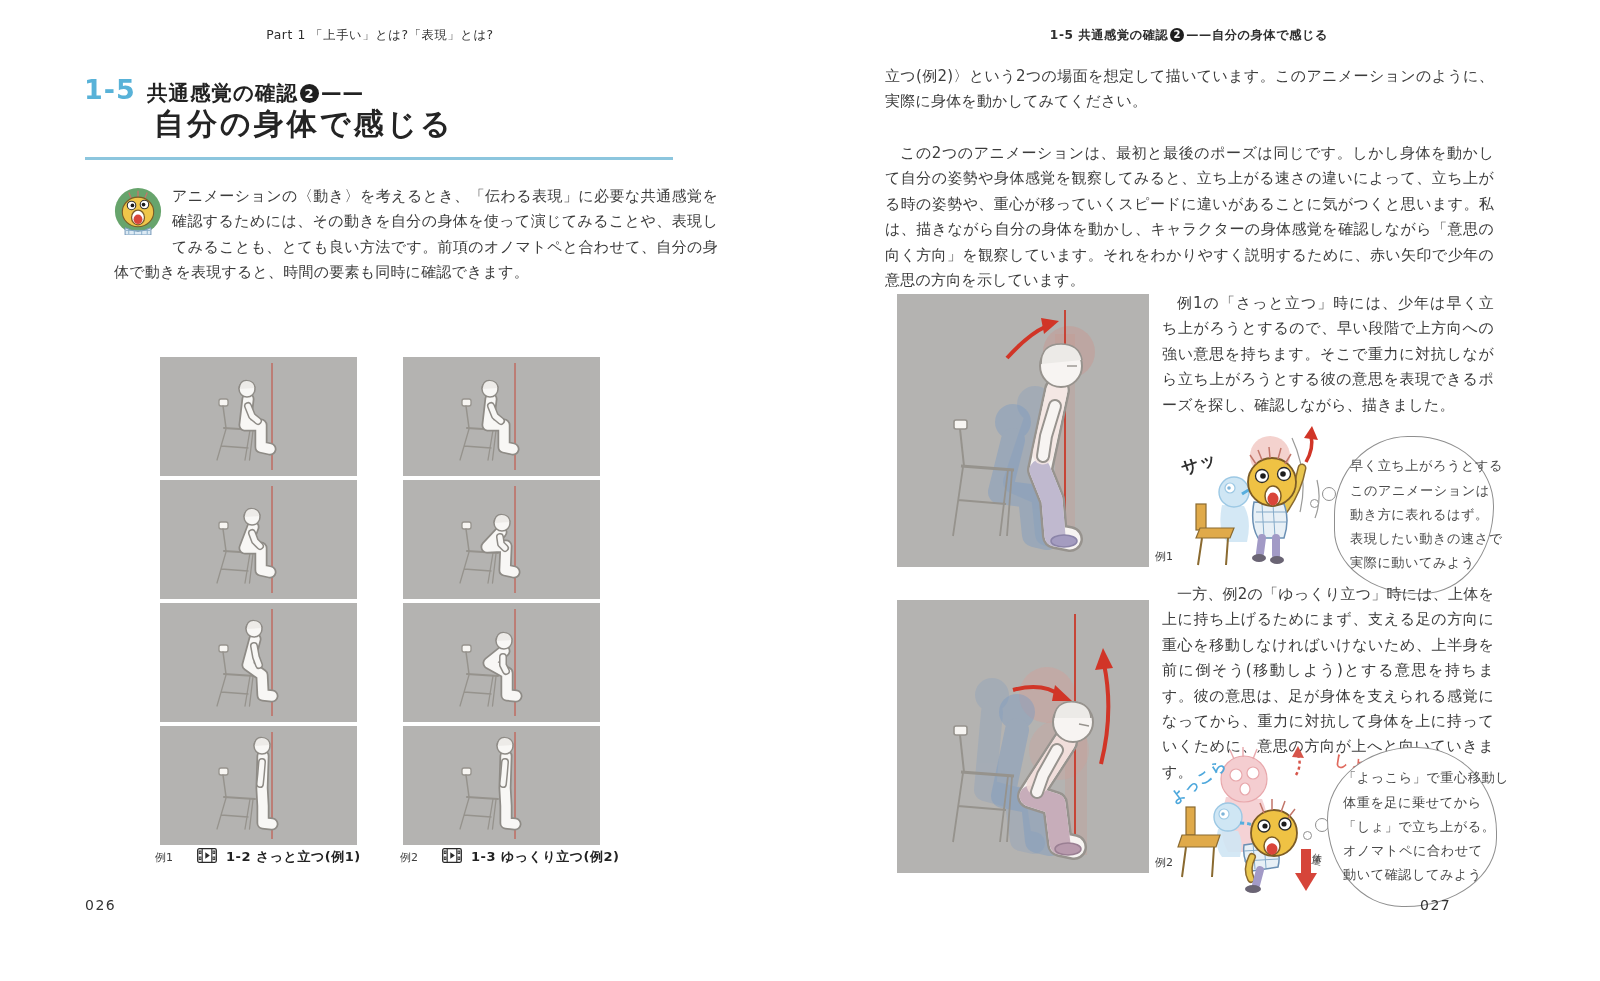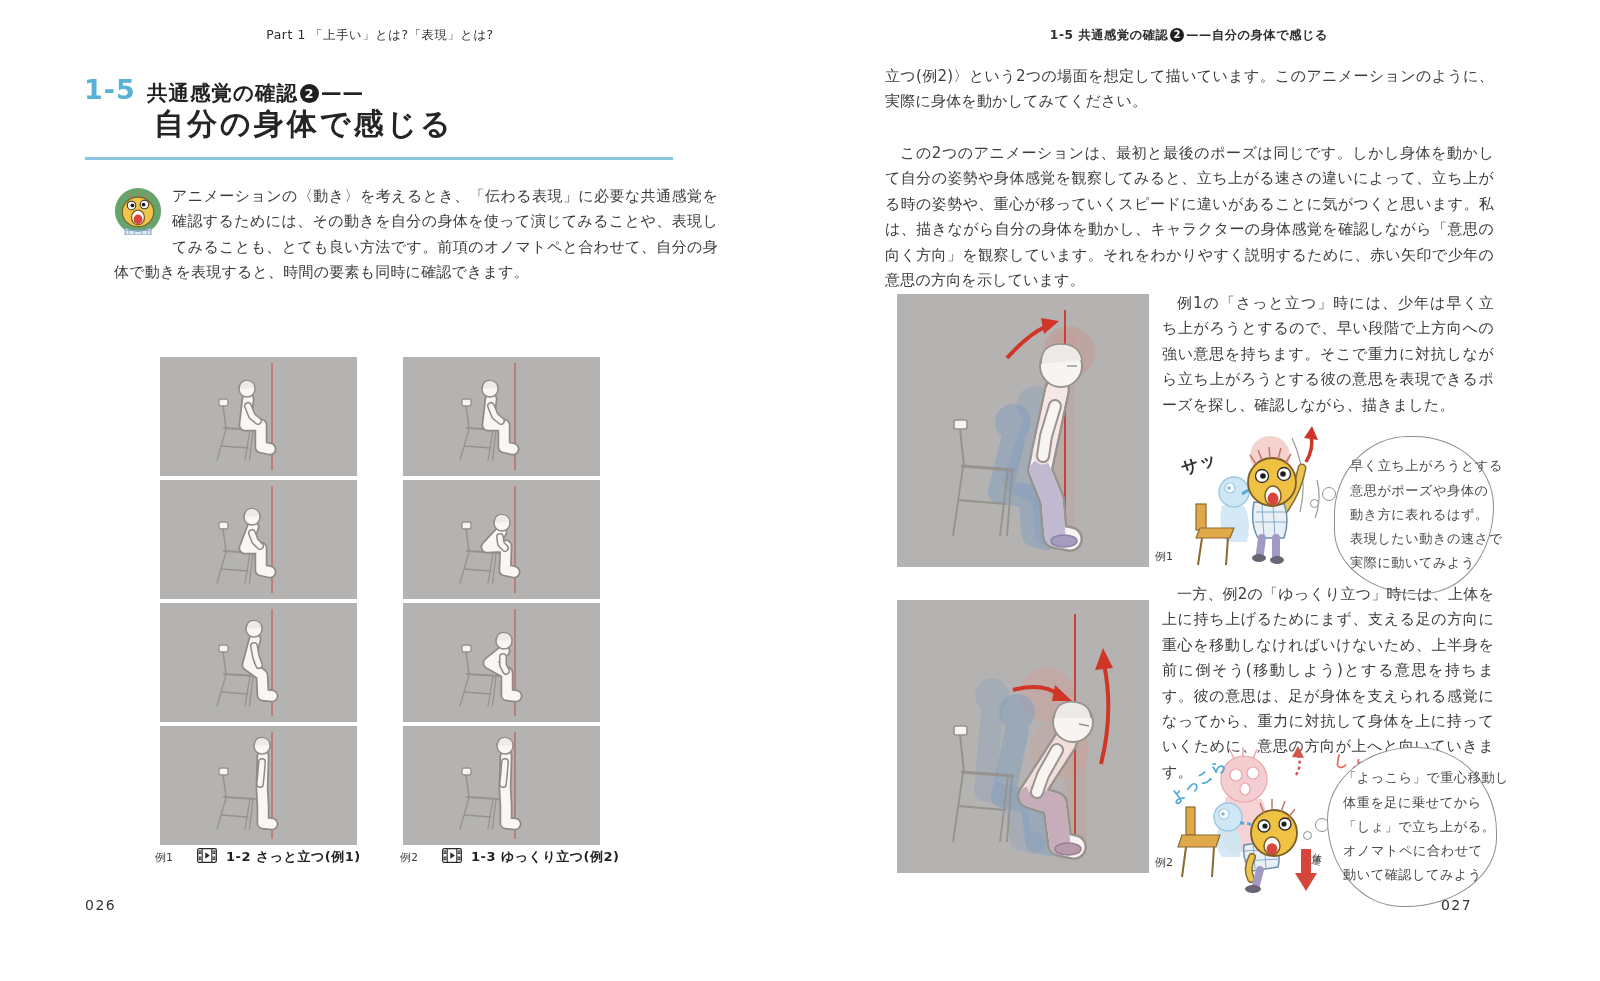--- a/index.html
+++ b/index.html
@@ -349,21 +349,21 @@
         <polygon points="132,18 140,6 146,20" fill="#d13527"></polygon>
       </g>
     </svg>
   </div>
   <span class="abs hand" style="left:381px;top:452px;font-size:17px;color:#2f2f2f;transform:rotate(-18deg);">サッ</span>
 
   <div class="abs tail" style="left:522px;top:487px;width:12px;height:12px;"></div>
   <div class="abs tail" style="left:510px;top:499px;width:7px;height:7px;"></div>
   <div class="abs bubble" style="left:534px;top:436px;width:160px;height:158px;">
     <span class="bl">早く立ち上がろうとする</span>
-    <span class="bl">意思がポーズや身体の</span>
+    <span class="bl">このアニメーションは</span>
     <span class="bl">動き方に表れるはず。</span>
     <span class="bl">表現したい動きの速さで</span>
     <span class="bl">実際に動いてみよう</span>
   </div>
 
   <div class="abs jtext indent" style="left:362px;top:582px;width:332px;">一方、例2の「ゆっくり立つ」時には、上体を上に持ち上げるためにまず、支える足の方向に重心を移動しなければいけないため、上半身を前に倒そう(移動しよう)とする意思を持ちます。彼の意思は、足が身体を支えられる感覚になってから、重力に対抗して身体を上に持っていくために、意思の方向が上へと向いていきます。</div>
 
   <div class="abs gray-fig" style="left:97px;top:600px;">
     <svg width="252" height="273" viewBox="0 0 252 273">
       <rect x="168" y="120" width="22" height="135" fill="#cf8d84" opacity="0.20"></rect>
@@ -464,14 +464,14 @@
   <div class="abs tail" style="left:515px;top:818px;width:12px;height:12px;"></div>
   <div class="abs tail" style="left:503px;top:831px;width:7px;height:7px;"></div>
   <div class="abs bubble" style="left:527px;top:747px;width:170px;height:160px;border-radius:52% 48% 55% 45% / 46% 54% 44% 56%;">
     <span class="bl">「よっこら」で重心移動し</span>
     <span class="bl">体重を足に乗せてから</span>
     <span class="bl">「しょ」で立ち上がる。</span>
     <span class="bl">オノマトペに合わせて</span>
     <span class="bl">動いて確認してみよう</span>
   </div>
 
-  <div class="abs page-num" style="left:620px;top:897px;width:73px;text-align:center;">027</div>
+  <div class="abs page-num" style="left:620px;top:897px;width:73px;text-align:left;">027</div>
 </div>
 
 </body></html>

